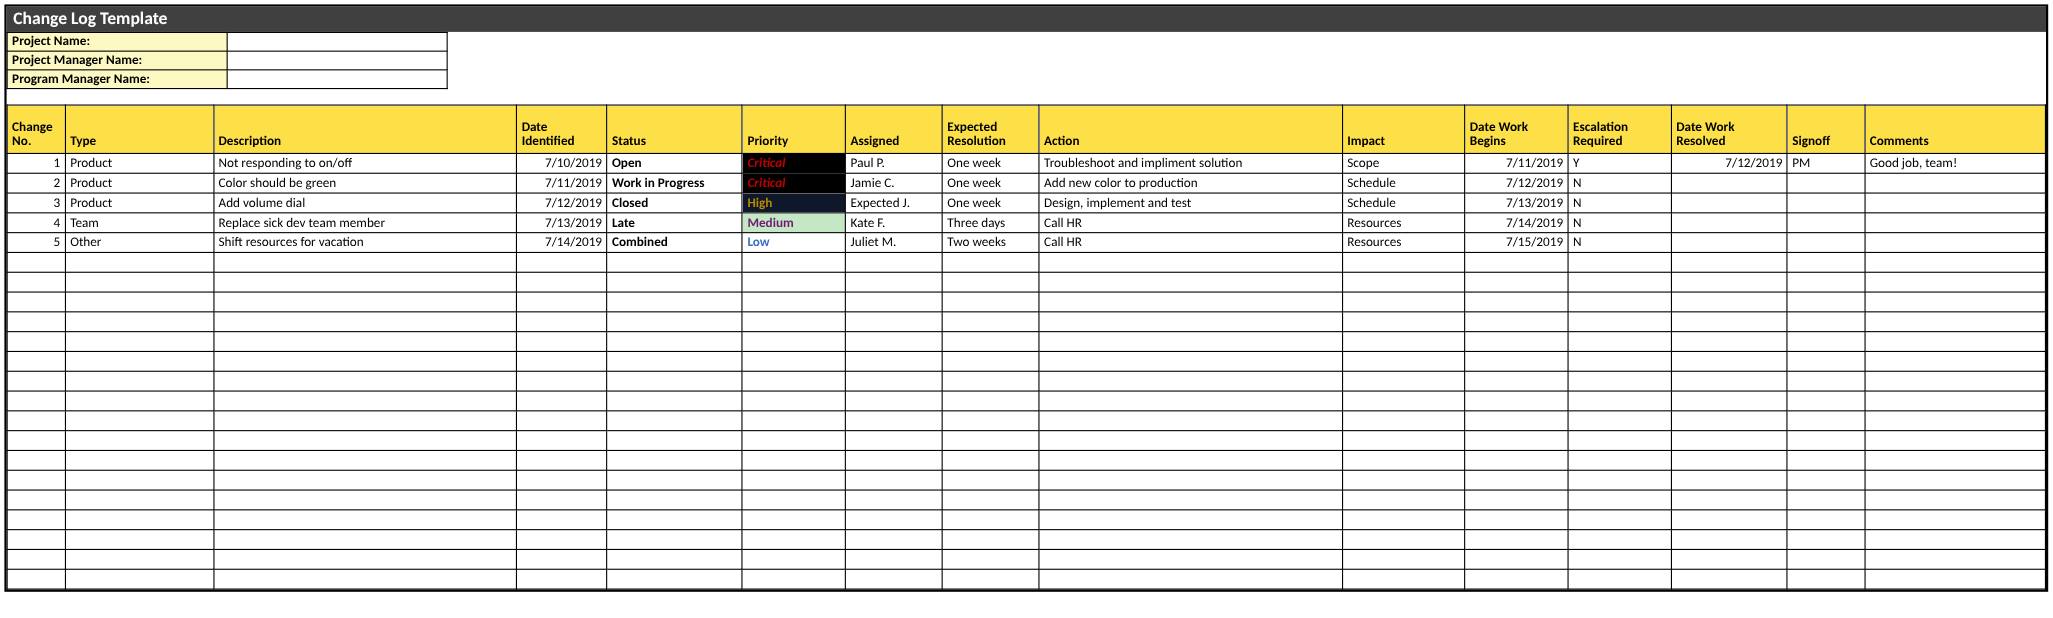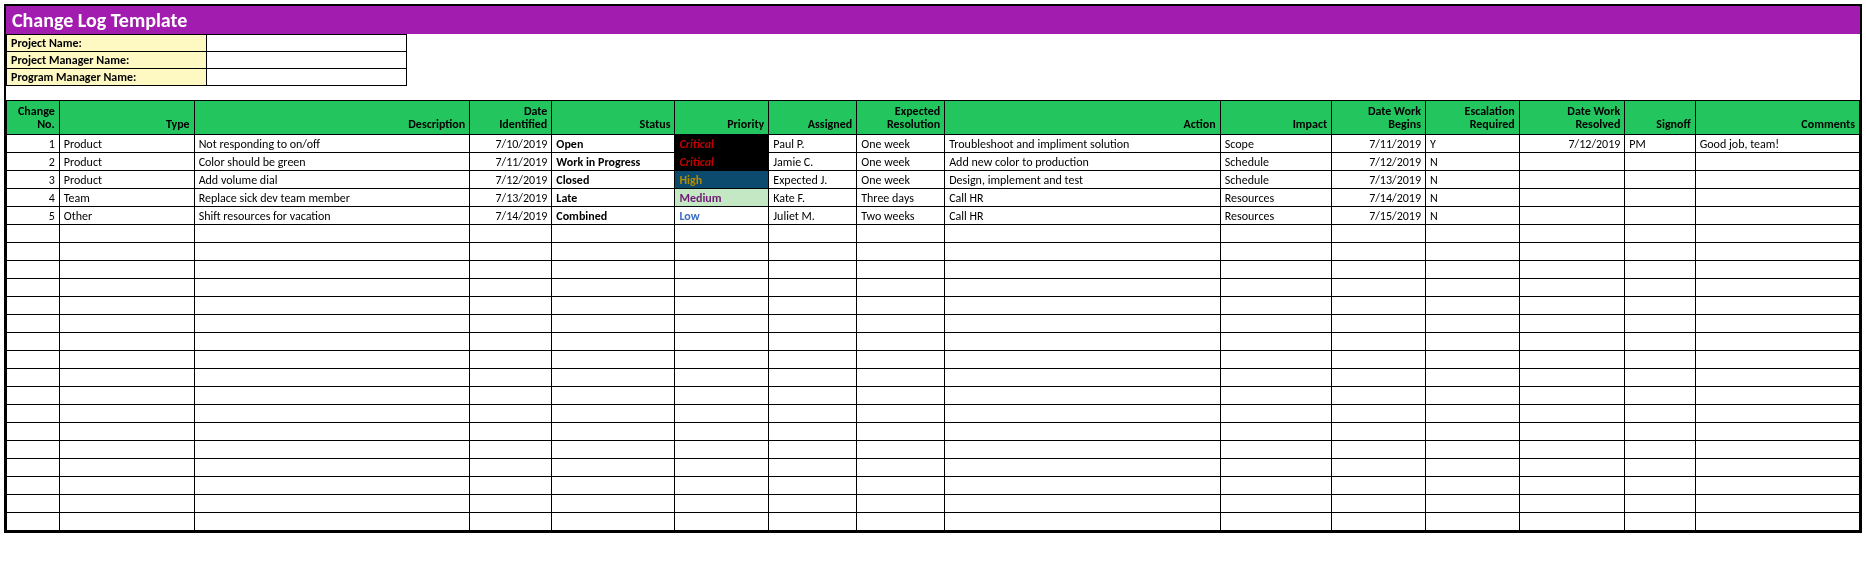--- a/index.html
+++ b/index.html
@@ -19,24 +19,24 @@
     text-align: right;
     padding: 2px 10px 0 0;
     font-size: 34px;
     font-weight: 900;
     letter-spacing: 1px;
     font-family: Arial, sans-serif;
   }
   .logo-project { color: #6fb52e; }
   .logo-manager { color: #1a3a6b; }
   .title-bar {
-    background: #a21caf;
+    background: #404040;
     color: #fff;
     font-weight: bold;
-    font-size: 20px;
+    font-size: 16px;
     padding: 2px 6px;
   }
   .meta-table {
     border-collapse: collapse;
   }
   .meta-table td {
     border: 1px solid #000;
     padding: 1px 4px;
     font-size: 12px;
   }
@@ -58,26 +58,26 @@
   table.grid th, table.grid td {
     border: 1px solid #000;
     padding: 1px 4px;
     font-size: 12px;
     height: 18px;
     overflow: hidden;
     white-space: nowrap;
     vertical-align: middle;
   }
   table.grid th {
-    background: #22c55e;
+    background: #fde047;
     font-weight: bold;
-    text-align: right;
+    text-align: left;
     white-space: normal;
     line-height: 1.1;
-    height: 34px;
+    height: 44px;
     vertical-align: bottom;
     padding-bottom: 3px;
   }
   .col-no     { width: 45px; }
   .col-type   { width: 115px; }
   .col-desc   { width: 235px; }
   .col-dateid { width: 70px; }
   .col-status { width: 105px; }
   .col-prio   { width: 80px; }
   .col-assign { width: 75px; }
@@ -87,21 +87,21 @@
   .col-dwb    { width: 80px; }
   .col-esc    { width: 80px; }
   .col-dwr    { width: 90px; }
   .col-sign   { width: 60px; }
   .col-comm   { width: 140px; }
   td.num { text-align: right; }
   td.date { text-align: right; }
   td.status { font-weight: bold; }
   td.prio { font-weight: bold; }
   .prio-critical { background: #000000; color: #c00000; font-style: italic; }
-  .prio-high     { background: #0c4a6e; color: #b68b00; }
+  .prio-high     { background: #0f172a; color: #b68b00; }
   .prio-medium   { background: #c4e8c4; color: #701a75; }
   .prio-low      { color: #3a6fc3; }
 </style>
 </head>
 <body>
 
 <div class="sheet">
 
 
   <div class="title-bar">Change Log Template</div>

